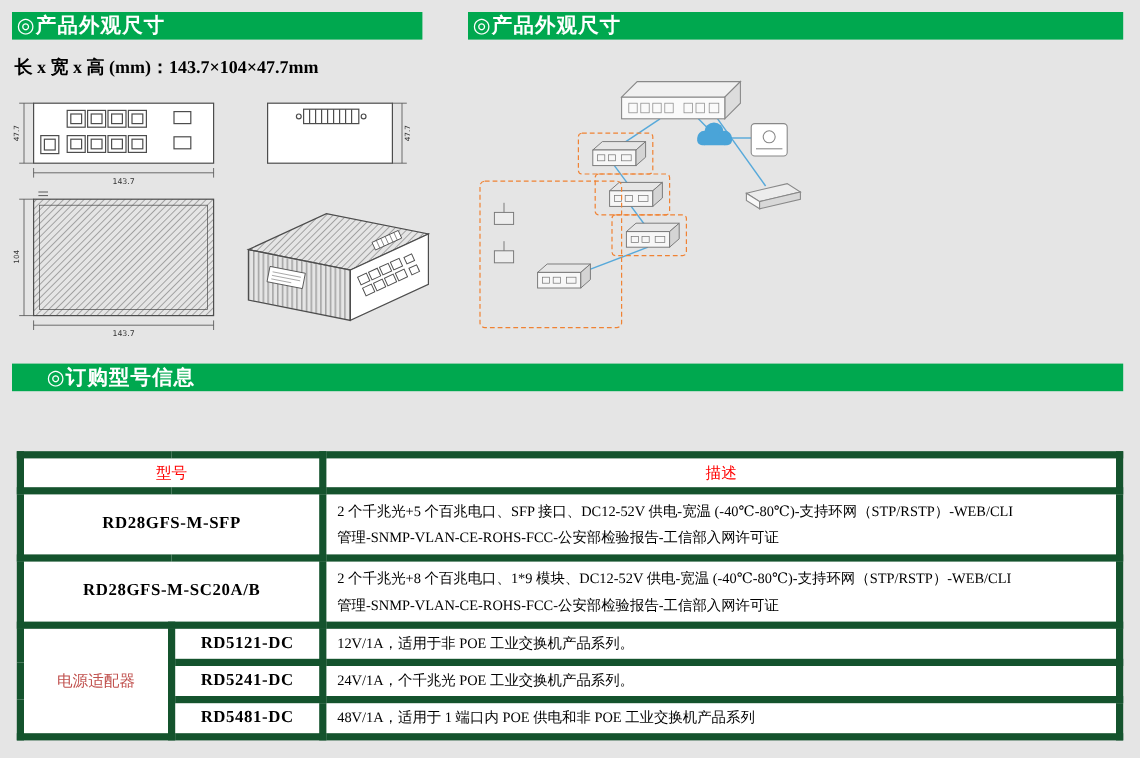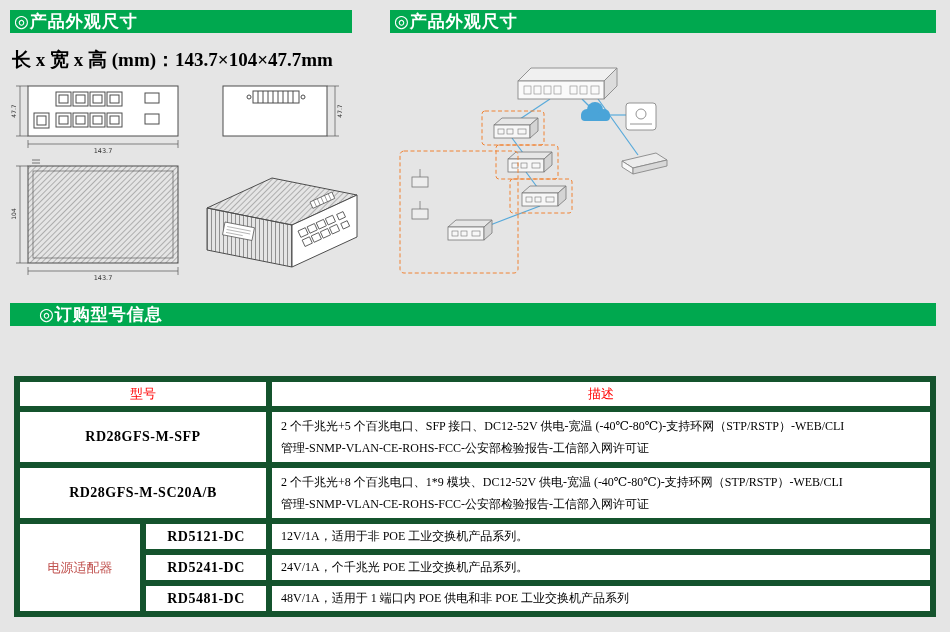--- a/index.html
+++ b/index.html
@@ -7,21 +7,21 @@
   body { font-family:"DejaVu Sans", sans-serif; }
   .page { position:relative; width:950px; height:632px; background:#e5e5e5; overflow:hidden; }
 
   .bar { position:absolute; height:23px; background:#00a84f; color:#fff;
          font-family:"Liberation Serif","DejaVu Serif",serif; font-weight:bold;
          font-size:17px; line-height:23px; padding-left:4px; letter-spacing:1px; }
   .bar-left { left:10px; top:10px; width:342px; }
   .bar-right{ left:390px; top:10px; width:546px; }
   .bar-full { left:10px; top:303px; width:926px;padding-left:29px; }
 
-  .dims-note { position:absolute; left:12px; top:47px; font-size:19px; font-weight:bold;
+  .dims-note { position:absolute; left:12px; top:47px; font-size:15px; font-weight:bold;
                color:#000; font-family:"Liberation Serif","DejaVu Serif",serif; }
 
   svg.drawings { position:absolute; left:10px; top:56px; }
   svg.diagram  { position:absolute; left:390px; top:55px; }
   svg text { font-family:"DejaVu Sans",sans-serif; }
 
   table.order-table { position:absolute; left:14px; top:376px; width:922px;
         border-collapse:collapse; table-layout:fixed; color:#000;
         font-family:"Liberation Serif","DejaVu Serif",serif; font-size:12px; }
   .order-table td { border:6px solid #14532d; padding:2px 6px; vertical-align:middle; background:#fff; }

